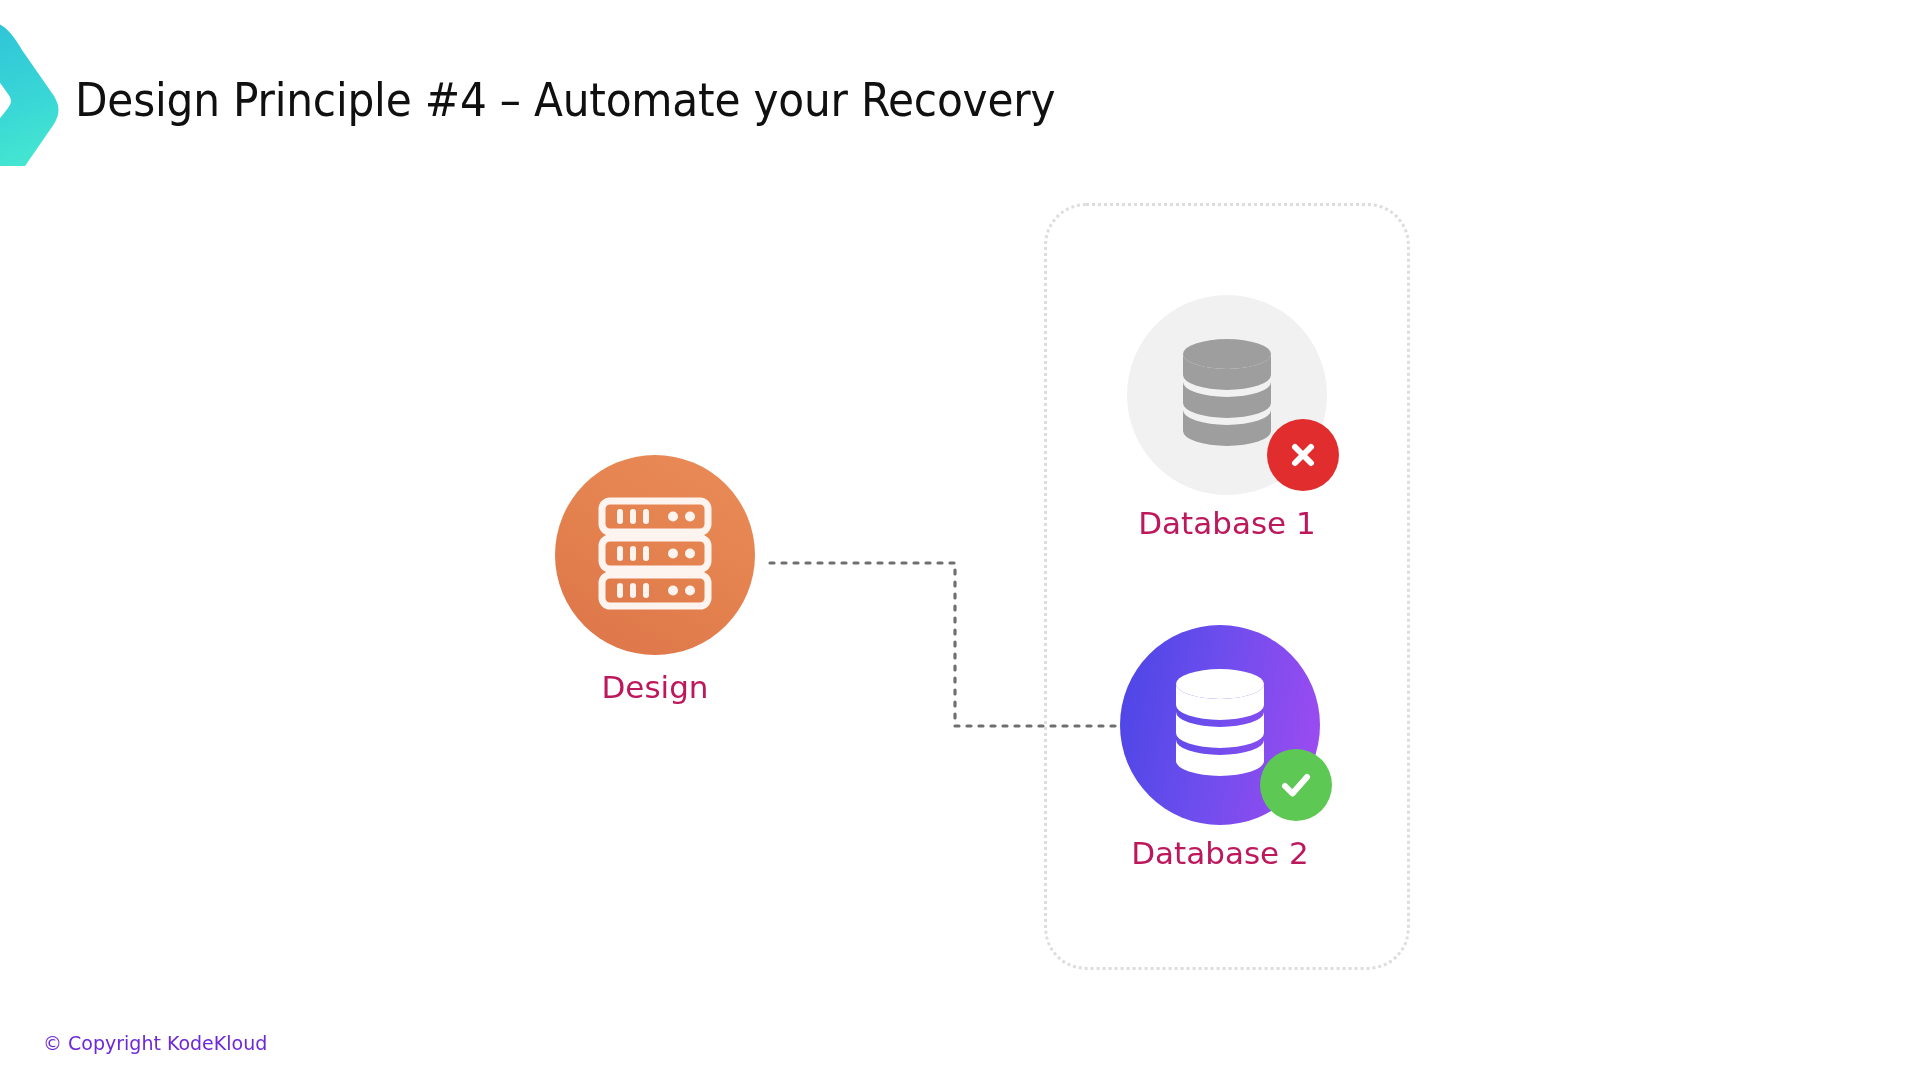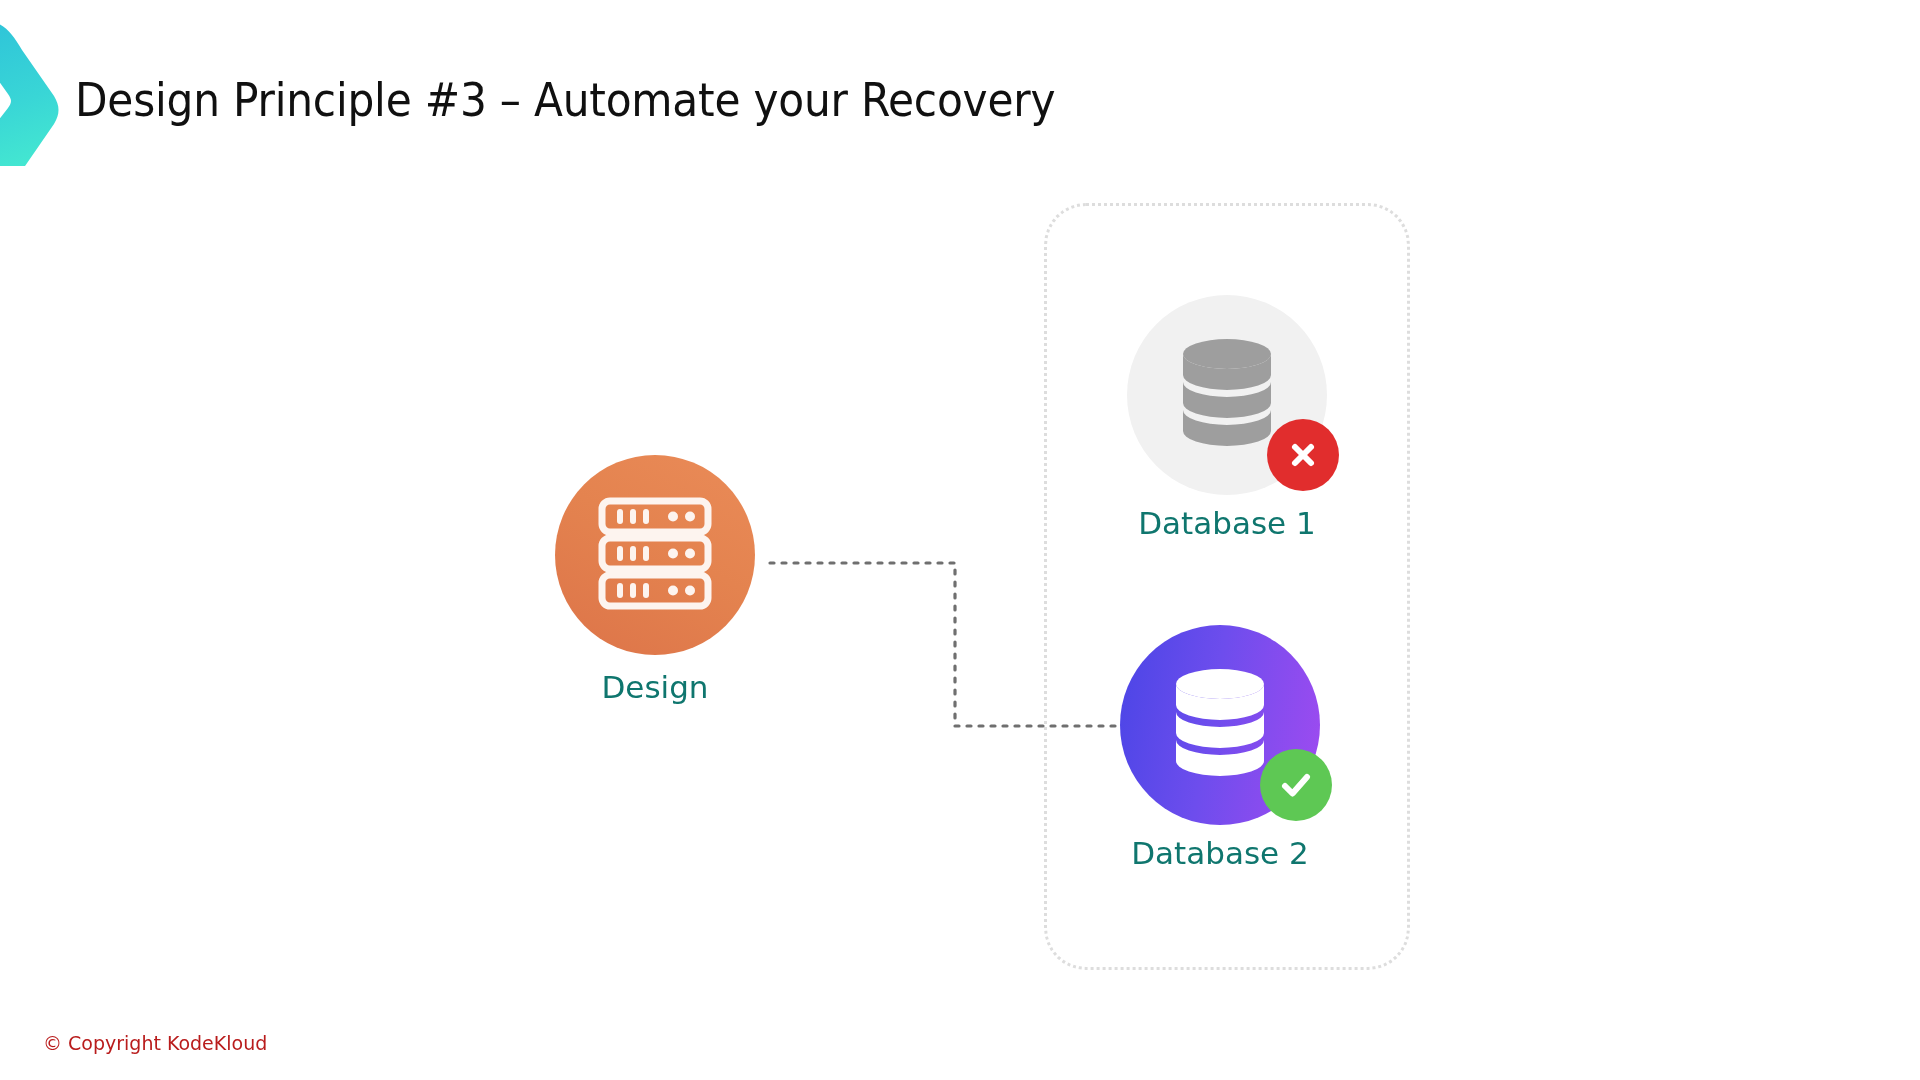--- a/index.html
+++ b/index.html
@@ -55,21 +55,21 @@
     text-align: center;
   }
   .node-circle {
     position: relative;
     border-radius: 50%;
     margin: 0 auto;
   }
   .node-label {
     margin-top: 16px;
     font-size: 31px;
-    color: #0f766e;
+    color: #be185d;
     font-family: "DejaVu Sans", "Liberation Sans", sans-serif;
     white-space: nowrap;
   }
 
   
   .server-node { left: 525px; top: 455px; width: 260px; }
   .server-circle {
     width: 200px; height: 200px;
     background: linear-gradient(210deg, #ea8b58 0%, #e4834f 45%, #dd7449 100%);
   }
@@ -122,21 +122,21 @@
     height: 1080px;
     pointer-events: none;
   }
 
   
   .footer-copyright {
     position: absolute;
     left: 43px;
     top: 1032px;
     font-size: 19px;
-    color: #b91c1c;
+    color: #6d28d9;
     font-family: "DejaVu Sans", "Liberation Sans", sans-serif;
   }
 </style>
 </head>
 <body>
 
 <div class="brand-logo">
   <svg width="110" height="150" viewBox="0 0 110 150" aria-hidden="true">
     <defs>
       <linearGradient id="gradChevron" x1="0.35" y1="0" x2="0.6" y2="1">
@@ -153,21 +153,21 @@
              L 48 166
              L 8 166
              C -4 166 -8 158 -2 149
              L 42 92
              C 46 86 46 84 42 78
              L -2 16
              C -8 8 -6 4 -20 4 Z" fill="url(#gradChevron)"></path>
   </svg>
 </div>
 
-<div class="slide-title">Design Principle #3 – Automate your Recovery</div>
+<div class="slide-title">Design Principle #4 – Automate your Recovery</div>
 
 <div class="group-box"></div>
 
 <svg class="connector" aria-hidden="true">
   <path d="M 770 563 L 955 563 L 955 726 L 1135 726" fill="none" stroke="#6f6f6f" stroke-width="3.2" stroke-dasharray="4 8" stroke-linecap="round"></path>
   <path d="M 1128 717 L 1148 726 L 1128 735 Z" fill="#6f6f6f"></path>
 </svg>
 
 <div class="node server-node">
   <div class="node-circle server-circle">

